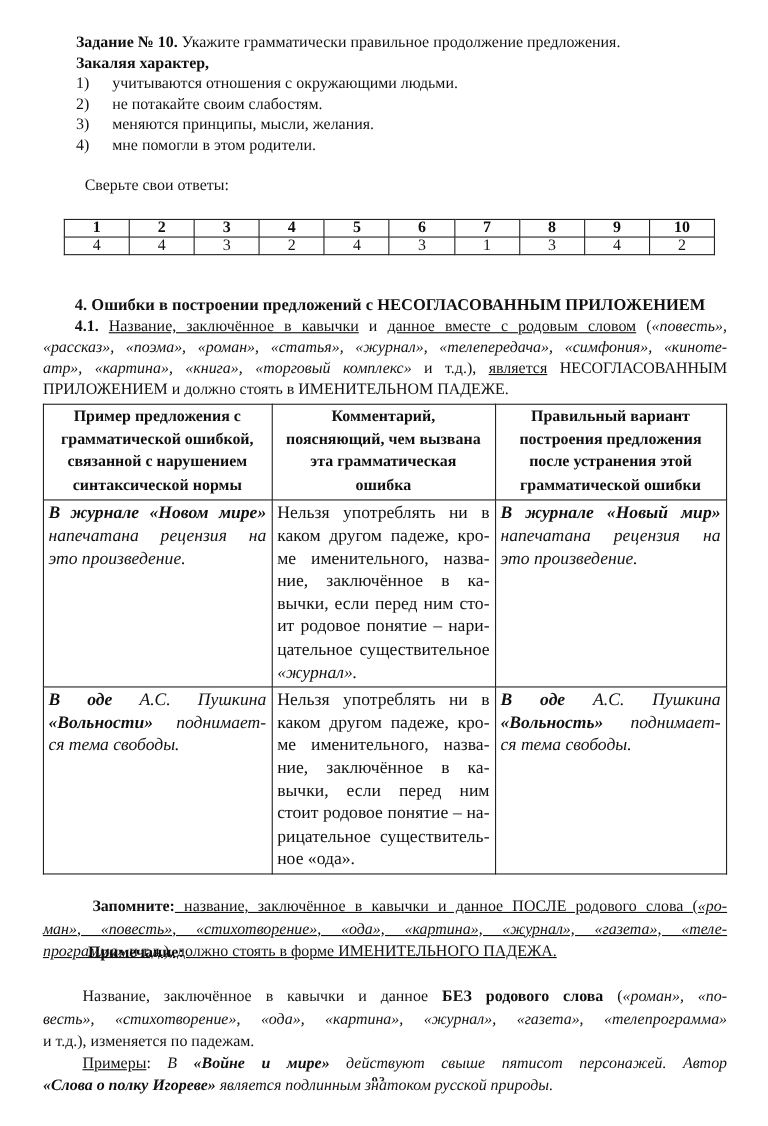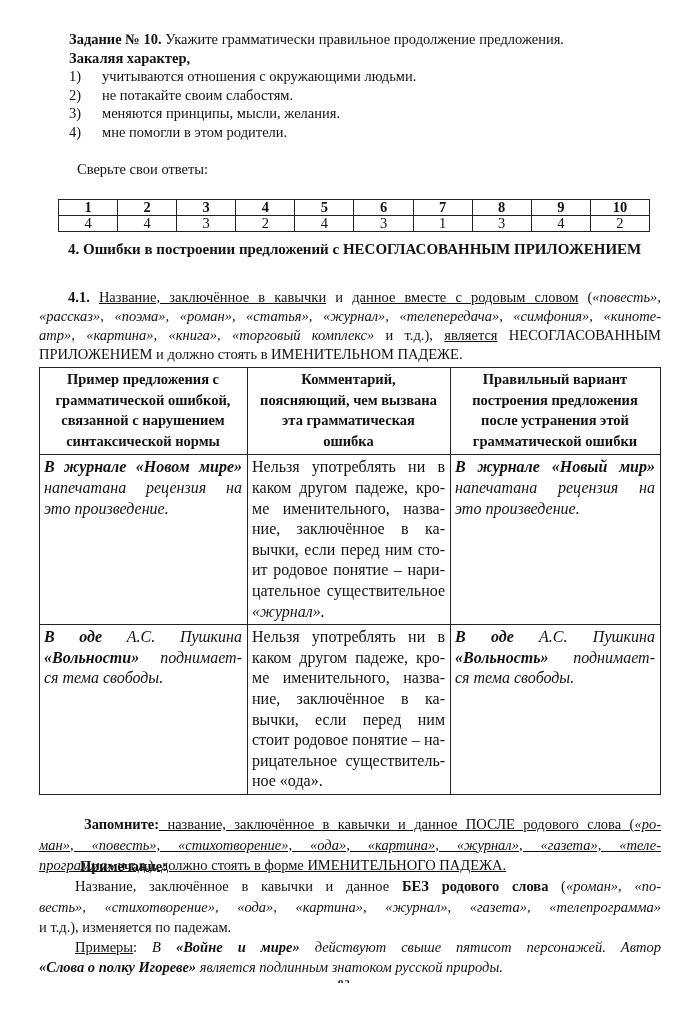--- a/index.html
+++ b/index.html
@@ -20,21 +20,21 @@
   .num-item { display: flex; }
   .num-item .n { width: 33px; }
 
   #check-label { left: 77px; top: 160px; }
 
   
   #answers { left: 58px; top: 199px; border-collapse: collapse; width: 592px; table-layout: fixed; }
   #answers td { border: 1px solid #222; text-align: center; height: 15px; padding: 0; line-height: 15px; font-size: 14.5px; }
   #answers tr.head td { font-weight: bold; }
 
-  #section-title { left: 68px; top: 240px; font-weight: bold; font-size: 15px; }
+  #section-title { left: 68px; top: 269px; font-weight: bold; font-size: 15px; }
 
   #rule { left: 39px; top: 288px; width: 622px; }
   #rule .line { height: 19px; }
 
   
   #main { left: 39px; top: 367px; width: 621px; border-collapse: collapse; table-layout: fixed; }
   #main th, #main td { border: 1.3px solid #222; vertical-align: top; padding: 2px 5px 2px 4px; line-height: 20px; }
   #main th { font-weight: bold; text-align: center; font-size: 14.5px; line-height: 19.5px; padding-top: 2px; padding-bottom: 2px; }
   #main td { font-size: 16px; }
   .cell-line { display: block; white-space: nowrap; height: 20.6px; }
@@ -202,21 +202,21 @@
     <b>Запомните:</b><span class="u"> название, заключённое в кавычки и данное ПОСЛЕ родового слова (</span><span class="u i">«ро-</span>
   </div>
   <div class="line jus u i">ман», «повесть», «стихотворение», «ода», «картина», «журнал», «газета», «теле-</div>
   <div class="line">
     <span class="u i">программа»</span><span class="u"> и т.д.), должно стоять в форме ИМЕНИТЕЛЬНОГО ПАДЕЖА.</span>
   </div>
 </div>
 
 <div id="note" class="abs">
   <div class="line b" style="padding-left:41px;">Примечание:</div>
-  <div class="line jus" style="padding-left:36px;">
+  <div class="line jus" style="padding-left:36px;margin-top:20px;">
     <span>Название, заключённое в кавычки и данное </span><b>БЕЗ родового слова</b><span> (</span><span class="i">«роман», «по-</span>
   </div>
   <div class="line jus i">весть», «стихотворение», «ода», «картина», «журнал», «газета», «телепрограмма»</div>
   <div class="line">и т.д.), изменяется по падежам.</div>
   <div class="line jus" style="padding-left:36px;">
     <span class="u">Примеры</span><span>: </span><span class="i">В </span><b class="i">«Войне и мире»</b><span class="i"> действуют свыше пятисот персонажей. Автор</span>
   </div>
   <div class="line">
     <b class="i">«Слова о полку Игореве»</b><span class="i"> является подлинным знатоком русской природы.</span>
   </div>

